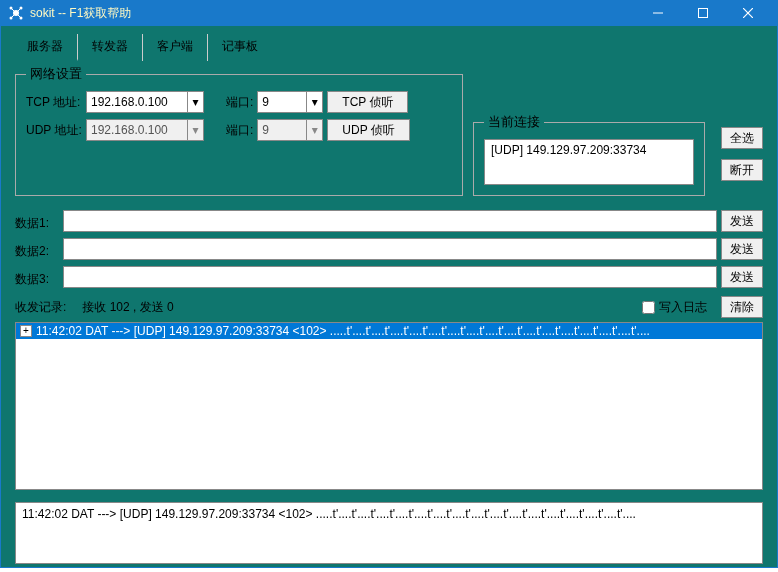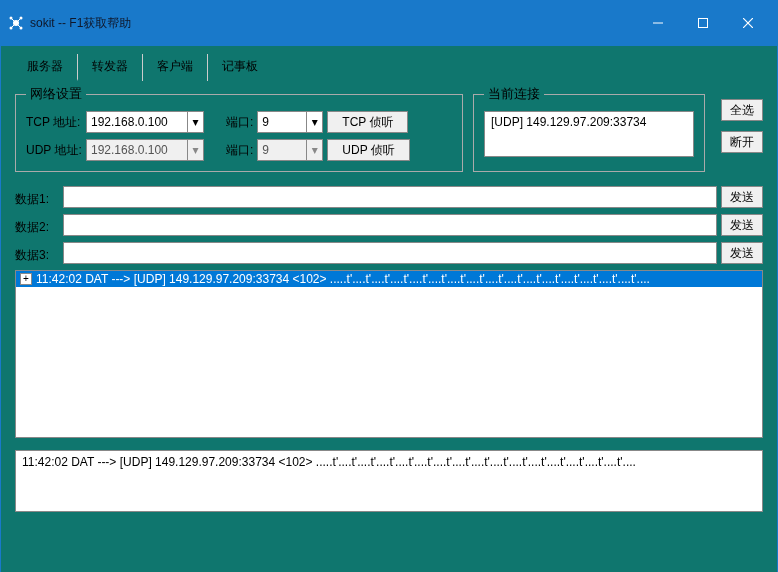--- a/index.html
+++ b/index.html
@@ -1,18 +1,18 @@
 <!DOCTYPE html>
 <html><head>
   <meta charset="utf-8">
   <style>
     * { box-sizing: border-box; margin: 0; padding: 0; }
     body { font-family: "Microsoft YaHei", Tahoma, sans-serif; font-size: 12px; background: #fff; width: 778px; height: 572px; overflow: hidden; }
     
-    .titlebar { background: #1979ca; color: #0f172a; height: 46px; display: flex; align-items: center; padding: 0 8px; }
+    .titlebar { background: #1979ca; color: #fef9c3; height: 26px; display: flex; align-items: center; padding: 0 8px; }
     .titlebar-icon { width: 16px; height: 16px; margin-right: 6px; display: inline-flex; }
     .titlebar-title { flex: 1; font-size: 12px; }
     .win-btns { display: flex; }
     .win-btn { width: 45px; height: 30px; display: flex; align-items: center; justify-content: center; cursor: pointer; }
     
     .window-body { border: 1px solid #1979ca; border-top: none; height: 542px; background: #0f766e; padding: 0; position: relative; }
     
     .tabs { display: flex; padding: 8px 12px 0; gap: 0; }
     .tab { padding: 4px 14px 4px; border-right: 1px solid #ccc; cursor: pointer; font-size: 12px; }
     .tab.active { border-bottom: 2px solid transparent; }
@@ -32,21 +32,21 @@
     .combo { display: inline-flex; align-items: center; border: 1px solid #888; height: 22px; background: #fff; position: relative; justify-content: space-between; }
     .combo.disabled { background: #f0f0f0; color: #888; }
     .combo input { border: none; height: 20px; padding: 0 4px; font-size: 12px; outline: none; background: transparent; }
     .combo .arrow { width: 16px; height: 20px; display: flex; align-items: center; justify-content: center; border-left: 1px solid #888; cursor: pointer; }
     .addr-combo input { width: 100px; }
     .port-label { margin-left: 18px; }
     .port-combo input { width: 48px; }
     .btn { border: 1px solid #888; background: #f0f0f0; height: 22px; padding: 0 14px; cursor: pointer; font-size: 12px; font-family: inherit; }
     .btn.small { padding: 0 8px; min-width: 40px; }
     
-    .conn-box { flex: 1; display: flex; gap: 16px; }
+    .conn-box { flex: 1; display: flex; gap: 16px; margin-top: 48px; }
     .conn-fieldset { flex: 1; }
     .conn-list { border: 1px solid #888; height: 46px; background: #fff; padding: 2px 4px; overflow-y: auto; }
     .conn-item { padding: 1px 2px; cursor: pointer; }
     .conn-btns { display: flex; flex-direction: column; gap: 10px; justify-content: flex-start; padding-top: 14px; }
     
     .data-rows { margin-top: 14px; }
     .data-row { display: flex; align-items: flex-end; margin-bottom: 6px; gap: 4px; }
     .data-label { width: 44px; }
     .data-input { flex: 1; border: 1px solid #888; height: 22px; padding: 0 4px; font-size: 12px; }
     
@@ -167,20 +167,29 @@
         <input class="data-input" value="" style="">
         <button class="btn small">发送</button>
       </div>
       <div class="data-row">
         <span class="data-label">数据3:</span>
         <input class="data-input" value="" style="">
         <button class="btn small">发送</button>
       </div>
     </div>
 
+    <div class="log-header">
+      <span class="label">收发记录:</span>
+      <span class="stats">接收 102 , 发送 0</span>
+      <label class="checkbox">
+        <input type="checkbox" style="">
+        <span>写入日志</span>
+      </label>
+      <button class="btn small">清除</button>
+    </div>
 
     <div class="log-tree">
       <div class="log-row selected">
         <span class="expand-icon">+</span>
         <span>11:42:02 DAT ---&gt; [UDP] 149.129.97.209:33734 &lt;102&gt; .....t'....t'....t'....t'....t'....t'....t'....t'....t'....t'....t'....t'....t'....t'....t'....t'....</span>
       </div>
     </div>
 
     <div class="detail-box">
       <span>11:42:02 DAT ---&gt; [UDP] 149.129.97.209:33734 &lt;102&gt; .....t'....t'....t'....t'....t'....t'....t'....t'....t'....t'....t'....t'....t'....t'....t'....t'....</span>

